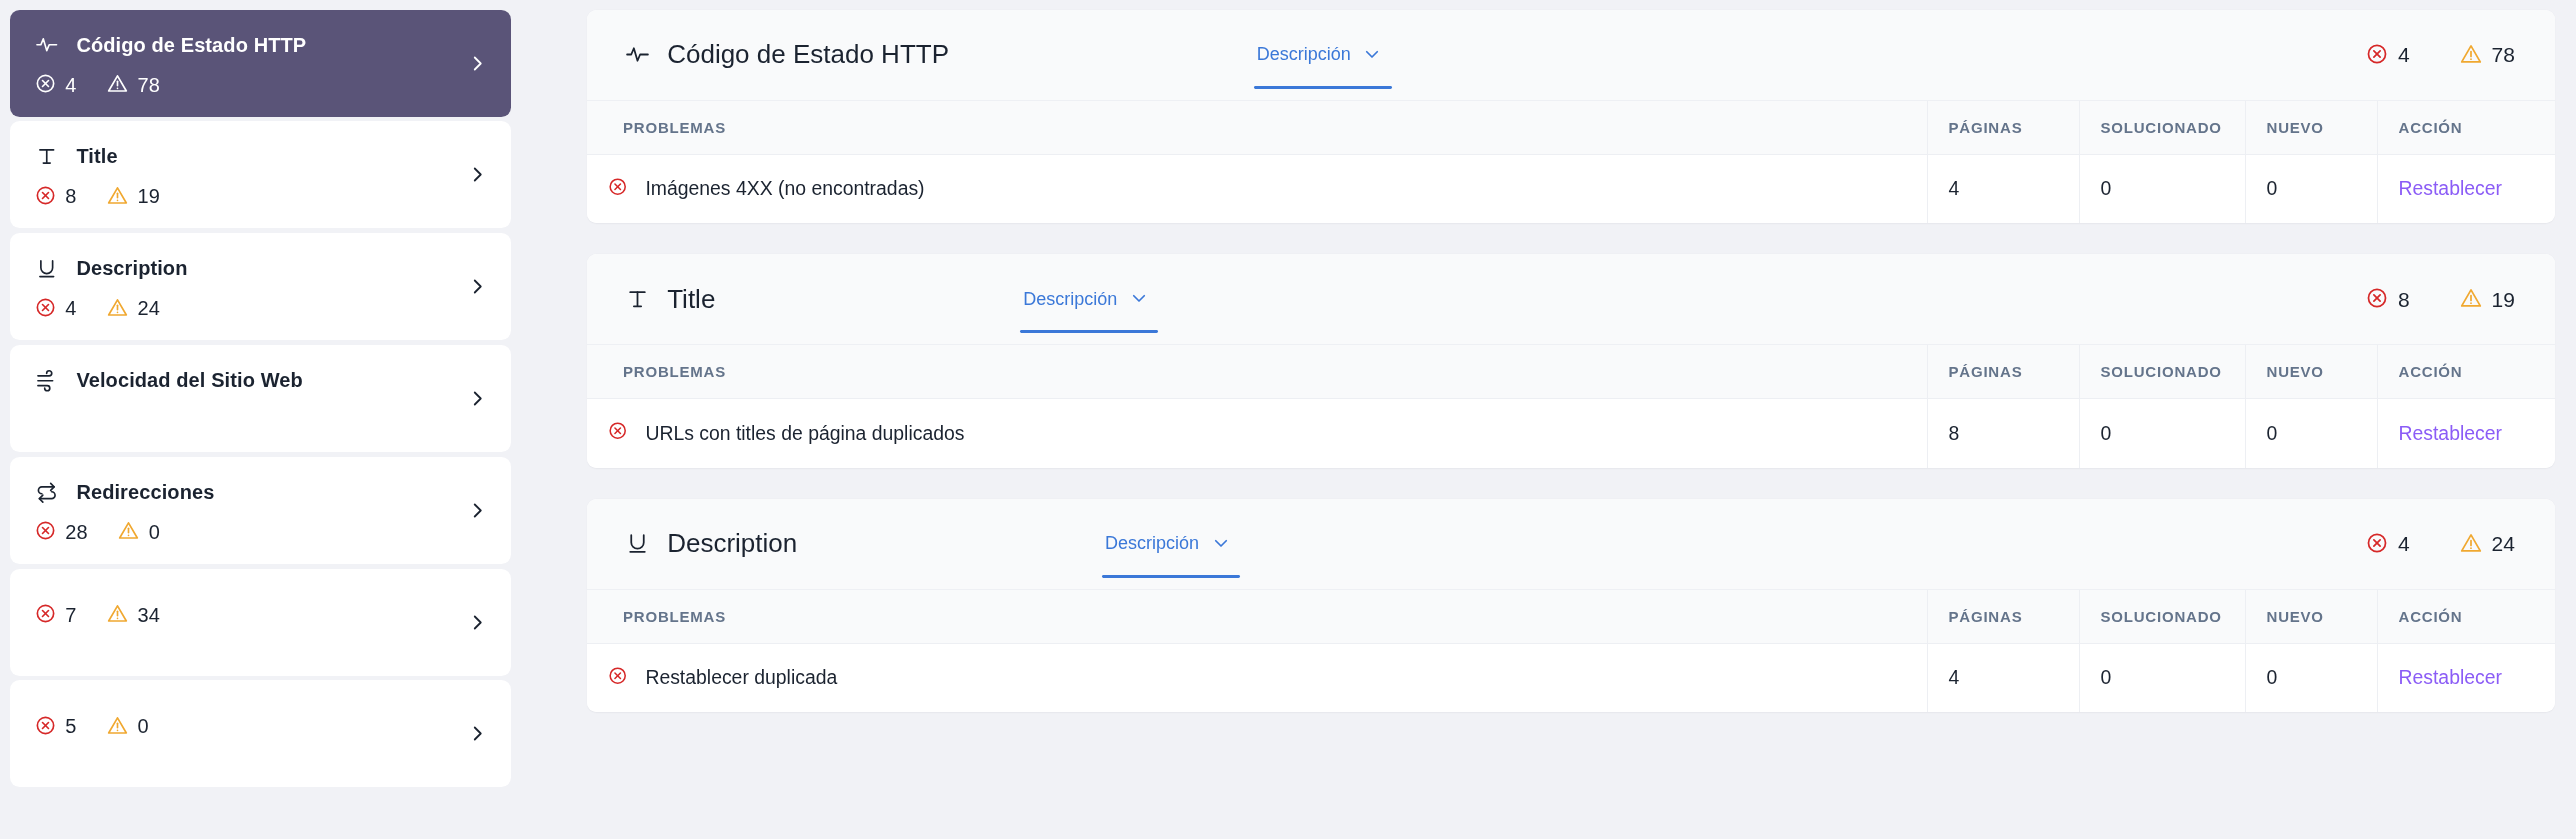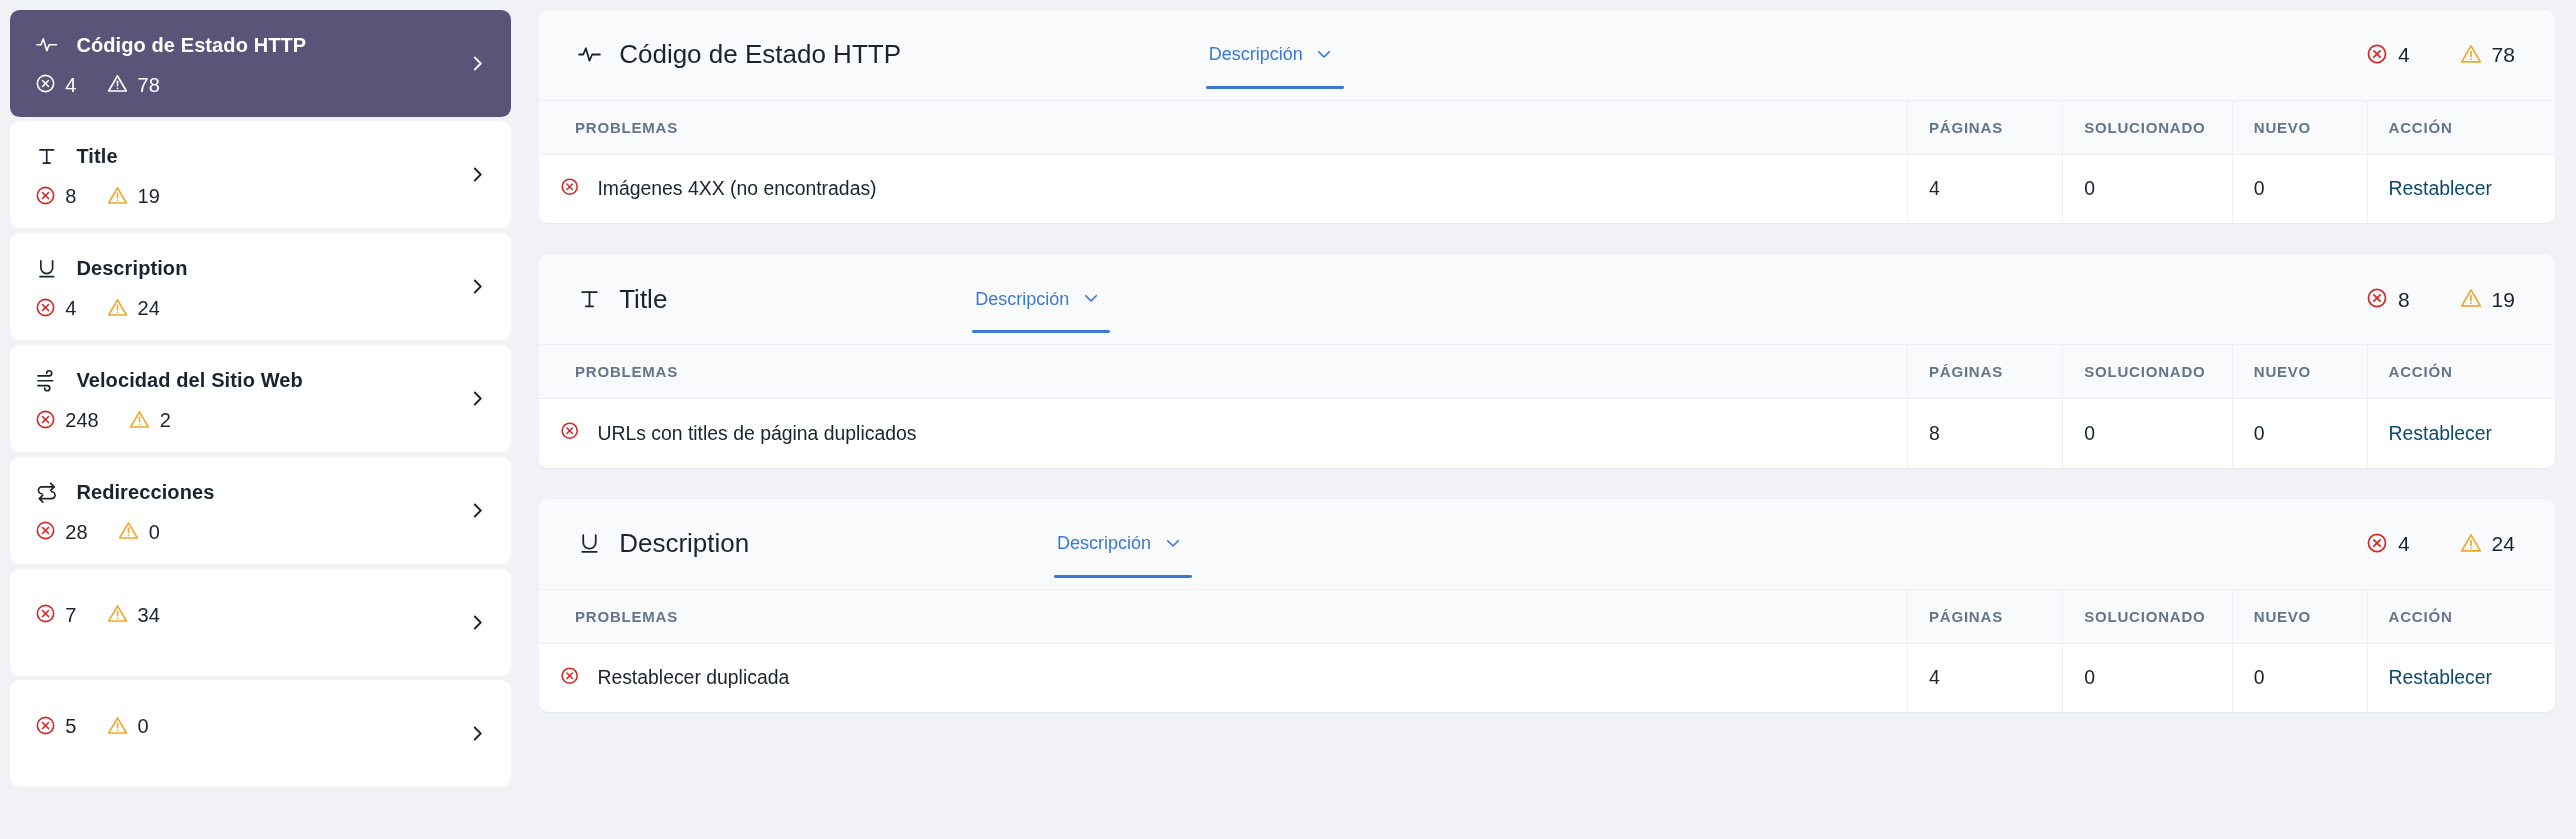--- a/index.html
+++ b/index.html
@@ -10,20 +10,21 @@
     font-family: "Liberation Sans", sans-serif;
     overflow: hidden;
   }
 
   .app {
     position: relative;
     width: 2576px;
     height: 839px;
     display: flex;
     align-items: flex-start;
+    gap: 48px;
   }
 
   
   .sidebar {
     width: 511px;
     flex: 0 0 511px;
     padding: 9.7px 0 0 9.7px;
     display: flex;
     flex-direction: column;
     gap: 4.8px;
@@ -212,21 +213,21 @@
   }
   .tbl tbody td.first {
     border-left: none;
   }
   .cell-prob {
     display: flex;
     align-items: center;
     gap: 18px;
   }
   .link-action {
-    color: #0c4a6e;
+    color: #8b5cf6;
     cursor: pointer;
   }
 </style>
 </head>
 <body>
 
 <div class="app">
 
   <div class="sidebar" id="sidebar">
       <div class="side-card active">
@@ -334,38 +335,20 @@
       <div class="side-card">
         <div class="side-row1">
           <span class="side-icon">
             <svg xmlns="http://www.w3.org/2000/svg" width="23.5" height="23.5" viewBox="0 0 24 24" fill="none" stroke="#1B2330" stroke-width="1.7" stroke-linecap="round" stroke-linejoin="round">
               <path d="M3 7h11.5a2.6 2.6 0 1 0-2.6-2.6"></path>
               <path d="M3 12h15"></path>
               <path d="M3 17h9.5a2.6 2.6 0 1 1-2.6 2.6"></path>
             </svg>
           </span>
           <span class="side-title">Velocidad del Sitio Web</span>
-        </div>
-        <div class="side-row2">
-          <span class="stat">
-            <span><svg xmlns="http://www.w3.org/2000/svg" width="21" height="21" viewBox="0 0 24 24" fill="none" stroke="#D62828" stroke-width="1.9" stroke-linecap="round">
-                <circle cx="12" cy="12" r="9.3"></circle>
-                <line x1="8.6" y1="8.6" x2="15.4" y2="15.4"></line>
-                <line x1="15.4" y1="8.6" x2="8.6" y2="15.4"></line>
-              </svg></span>
-            <span class="stat-num">248</span>
-          </span>
-          <span class="stat">
-            <span><svg xmlns="http://www.w3.org/2000/svg" width="21" height="21" viewBox="0 0 24 24" fill="none" stroke="#F0A830" stroke-width="1.9" stroke-linecap="round" stroke-linejoin="round">
-                <path d="M12 3.2 1.9 20.6h20.2z"></path>
-                <line x1="12" y1="9.4" x2="12" y2="14.6"></line>
-                <line x1="12" y1="17.6" x2="12" y2="17.7"></line>
-              </svg></span>
-            <span class="stat-num">2</span>
-          </span>
         </div>
         <span class="chev">
           <svg xmlns="http://www.w3.org/2000/svg" width="18" height="18" viewBox="0 0 24 24" fill="none" stroke="#1B2330" stroke-width="2.4" stroke-linecap="round" stroke-linejoin="round">
             <polyline points="9,4 17,12 9,20"></polyline>
           </svg>
         </span>
       </div>
       <div class="side-card">
         <div class="side-row1">
           <span class="side-icon">

